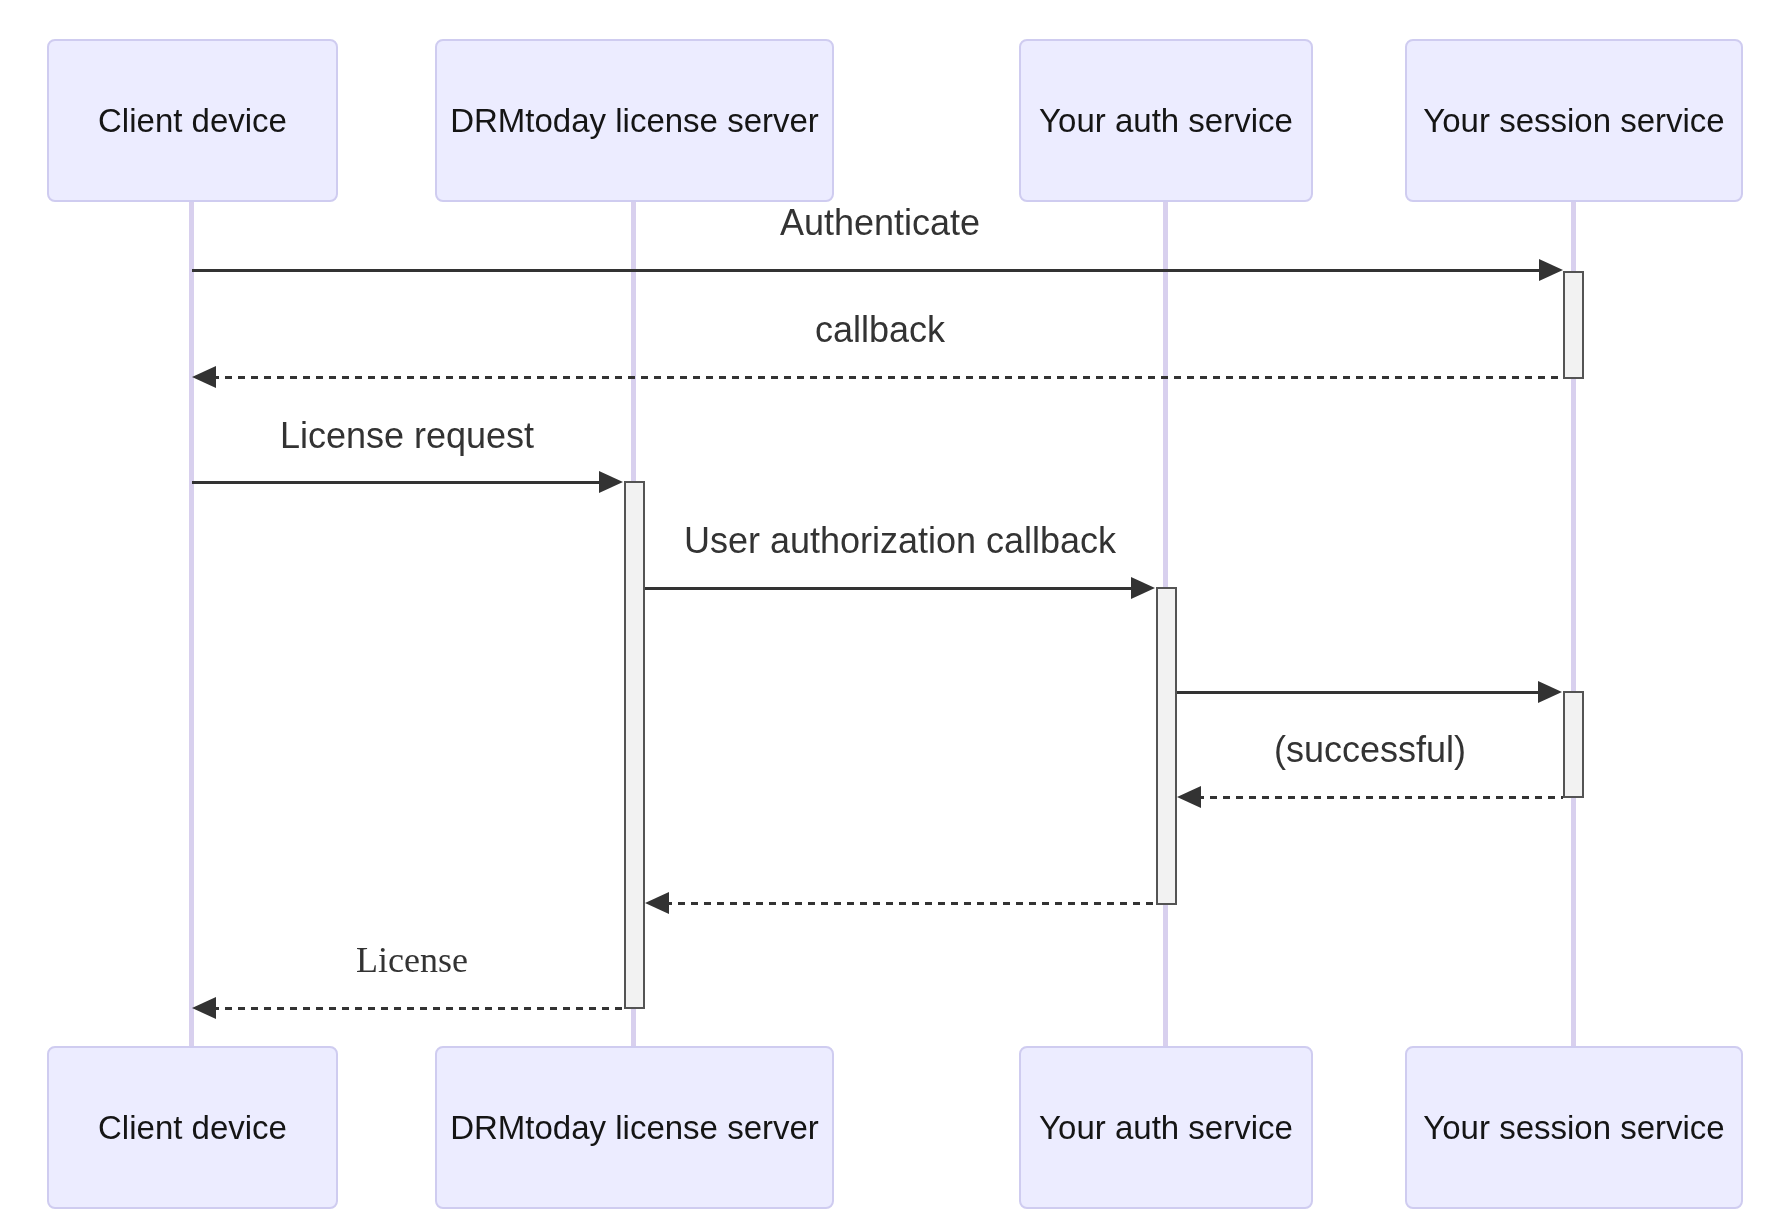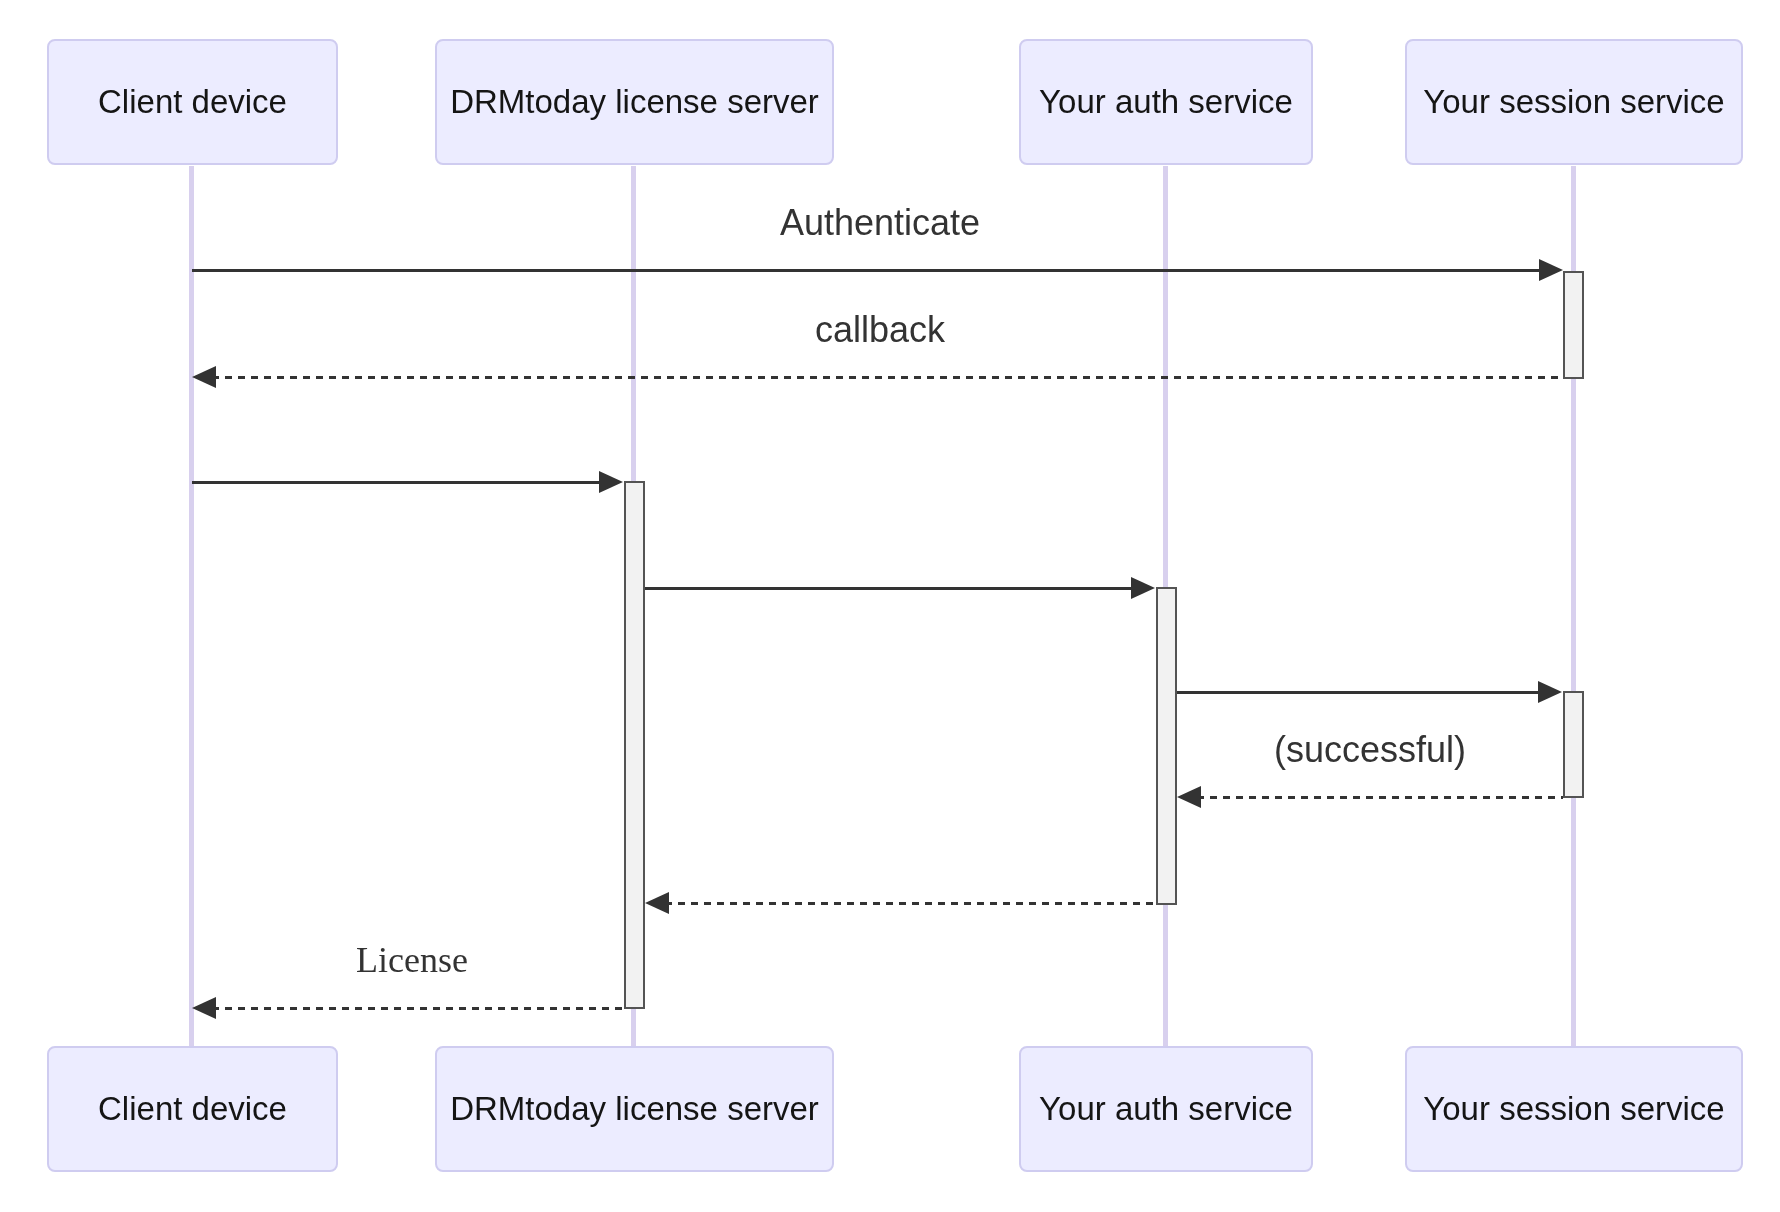--- a/index.html
+++ b/index.html
@@ -19,21 +19,21 @@
     width:1780px;height:1212px;
     background:var(--background);
     font-family:"Liberation Sans","DejaVu Sans",sans-serif;
     overflow:hidden;
   }
   .lifeline{
     position:absolute;top:166px;height:880px;width:5px;
     background:var(--lifeline);
   }
   .actor{
-    position:absolute;height:126px;box-sizing:border-box;
+    position:absolute;height:163px;box-sizing:border-box;
     background:var(--actor-fill);
     border:2px solid var(--actor-border);
     border-radius:8px;
     display:flex;align-items:center;justify-content:center;
     font-size:33px;color:var(--actor-text);
     white-space:nowrap;
   }
   .row-top{top:39px;}
   .row-bottom{top:1046px;}
   .a1{left:47px;width:291px;}
@@ -144,23 +144,25 @@
   <div class="activation act-session-2"></div>
 
   <div class="msg-label m1-label">Authenticate</div>
   <div class="msg-line m1-line"></div>
   <div class="arrow-head right m1-head"></div>
 
   <div class="msg-label m2-label">callback</div>
   <div class="msg-line dashed m2-line"></div>
   <div class="arrow-head left m2-head"></div>
 
+  <div class="msg-label m3-label">License request</div>
   <div class="msg-line m3-line"></div>
   <div class="arrow-head right m3-head"></div>
 
+  <div class="msg-label m4-label">User authorization callback</div>
   <div class="msg-line m4-line"></div>
   <div class="arrow-head right m4-head"></div>
 
   <div class="msg-line m5-line"></div>
   <div class="arrow-head right m5-head"></div>
 
   <div class="msg-label m6-label">(successful)</div>
   <div class="msg-line dashed m6-line"></div>
   <div class="arrow-head left m6-head"></div>
 

